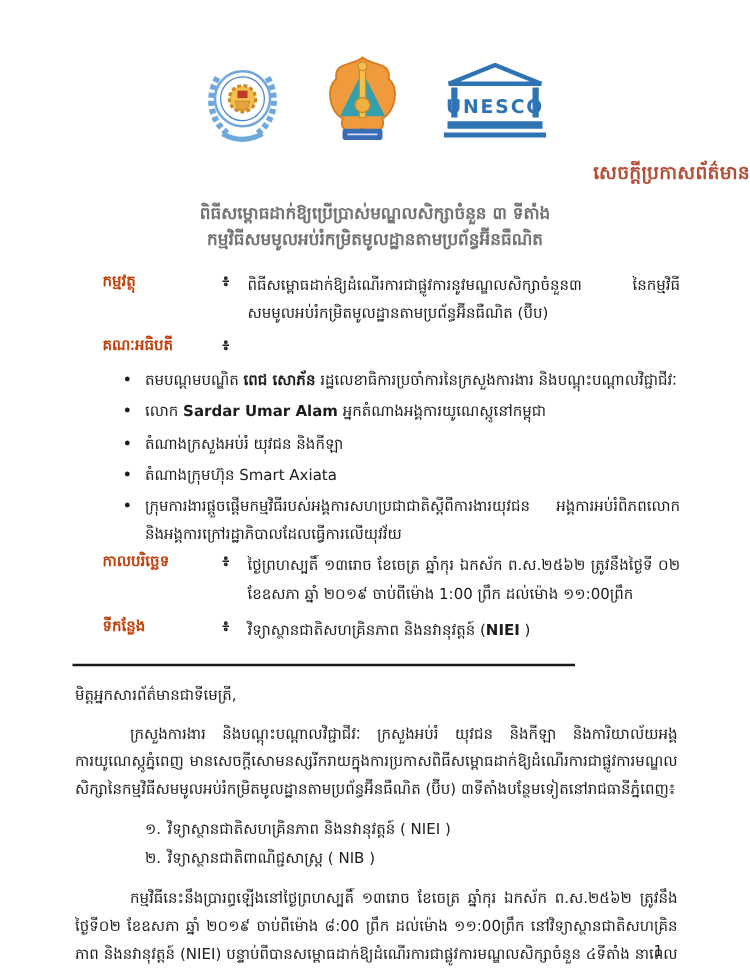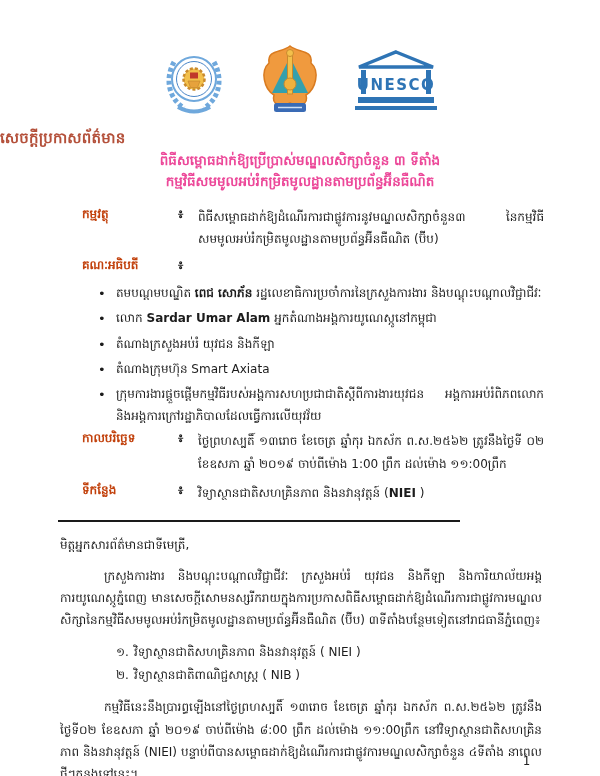--- a/index.html
+++ b/index.html
@@ -7,26 +7,26 @@
   .page {
     width:600px; height:776px; margin:0 auto; background:#ffffff;
     font-family:"DejaVu Sans", sans-serif; color:#1c1c1c;
     position:relative; overflow:hidden; padding-top:44px;
   }
   
   .logos { display:flex; justify-content:center; align-items:center; gap:36px; height:74px; }
   .logo { flex:0 0 auto; }
   
   .title-red {
-    margin-top:10px; text-align:left; font-weight:bold;
+    margin-top:10px; text-align:right; font-weight:bold;
     font-size:15px; color:#b4503a; letter-spacing:.2px;
   }
   .subtitle {
     text-align:center; font-weight:bold; font-size:13.5px;
-    color:#ec4899; line-height:1.55; margin-top:0;
+    color:#737373; line-height:1.55; margin-top:11px;
   }
   
   .meta { margin:14px 56px 0 82px; font-size:12px; }
   .meta-row { display:flex; align-items:flex-start; margin-bottom:7px; }
   .meta-label { width:96px; font-weight:bold; flex:0 0 auto; color:#c2410c; }
   .meta-colon { width:20px; flex:0 0 auto; font-weight:bold; }
   .meta-content { flex:1; line-height:1.85; text-align:justify; }
   .chair-list { list-style:none; margin-top:4px; }
   .chair-list li { position:relative; padding-left:34px; line-height:1.85; margin-bottom:3px; text-align:justify; }
   .chair-list li::before { content:"•"; position:absolute; left:16px; top:0; font-size:13px; }

